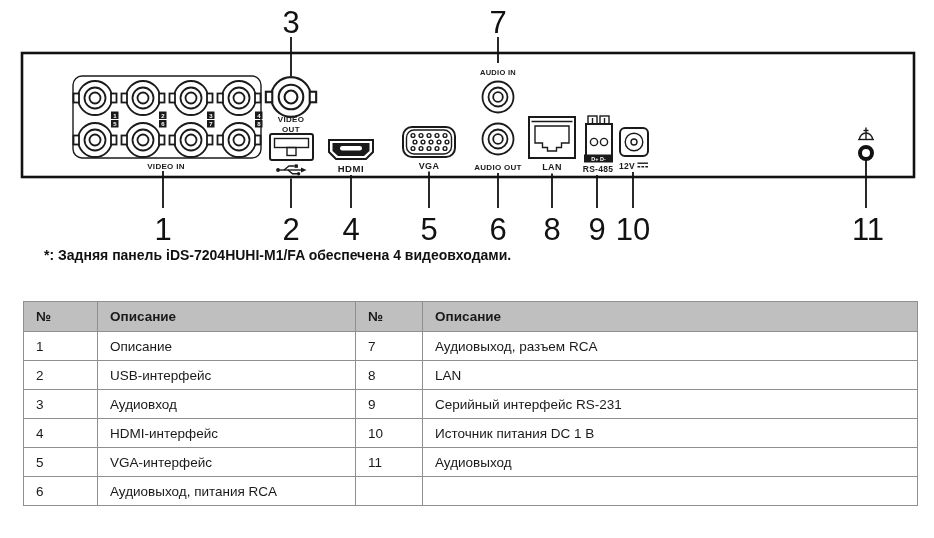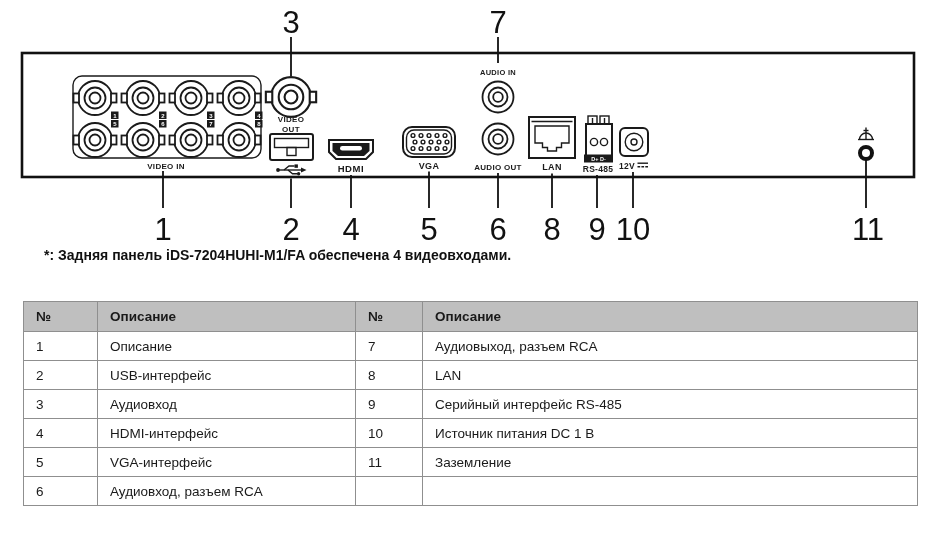--- a/index.html
+++ b/index.html
@@ -245,34 +245,34 @@
     <tr>
       <td>2</td>
       <td>USB-интерфейс</td>
       <td>8</td>
       <td>LAN</td>
     </tr>
     <tr>
       <td>3</td>
       <td>Аудиовход</td>
       <td>9</td>
-      <td>Серийный интерфейс RS-485</td>
+      <td>Серийный интерфейс RS-231</td>
     </tr>
     <tr>
       <td>4</td>
       <td>HDMI-интерфейс</td>
       <td>10</td>
       <td>Источник питания DC 1 В</td>
     </tr>
     <tr>
       <td>5</td>
       <td>VGA-интерфейс</td>
       <td>11</td>
-      <td>Заземление</td>
+      <td>Аудиовыход</td>
     </tr>
     <tr>
       <td>6</td>
-      <td>Аудиовход, разъем RCA</td>
+      <td>Аудиовыход, питания RCA</td>
       <td></td>
       <td></td>
     </tr>
   </tbody>
 </table>
 
 </body></html>

